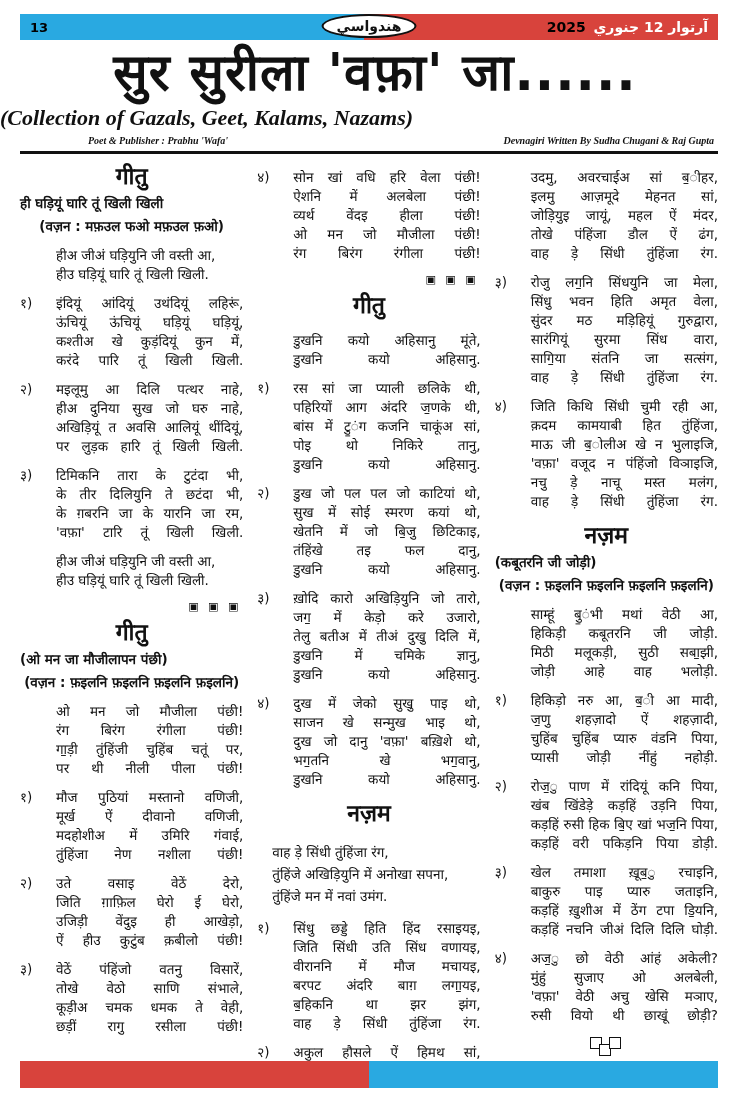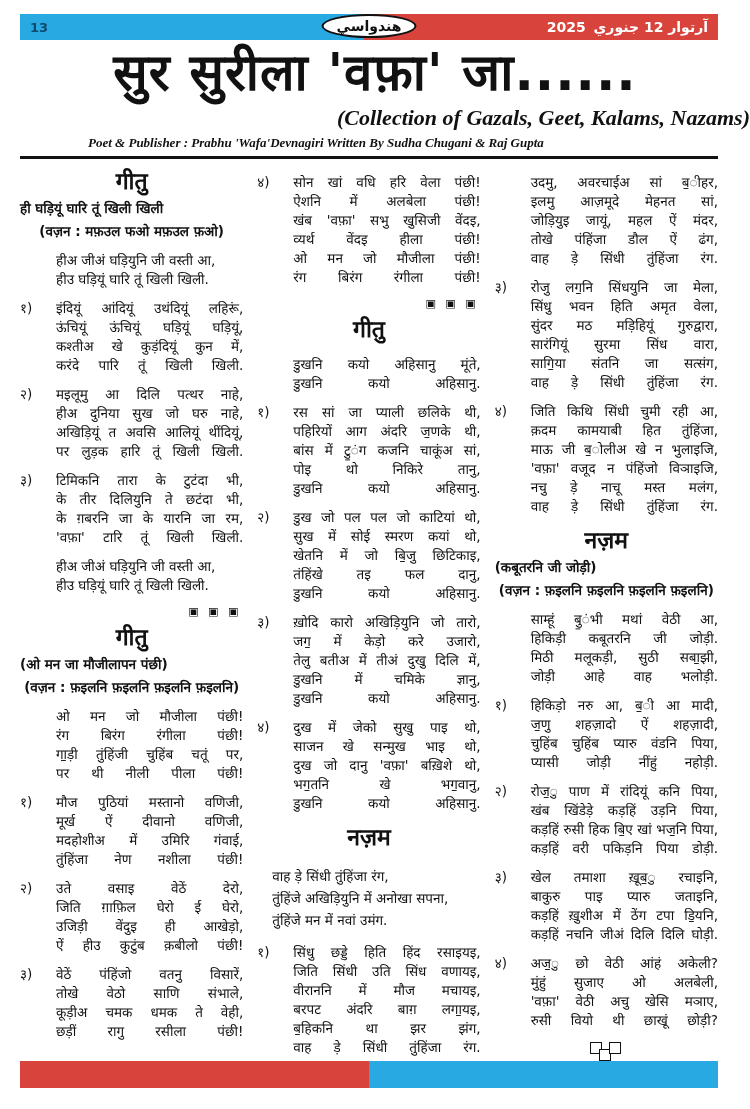--- a/index.html
+++ b/index.html
@@ -1,34 +1,34 @@
 <!DOCTYPE html>
 <html><head>
 <meta charset="utf-8">
 <style>
   html,body{margin:0;padding:0;background:#e8e8e8;}
   #page{position:relative;width:750px;height:1109px;background:#ffffff;margin:0 auto;
         overflow:hidden;font-family:"DejaVu Sans",sans-serif;color:#111;}
   
   .header-bar{position:absolute;left:20px;right:32px;top:14px;height:26px;display:flex;}
   .bar-cyan{flex:1;background:#29a9e1;display:flex;align-items:center;}
-  .page-num{color:#0c4a6e;font-weight:bold;font-size:13px;padding-left:10px;}
+  .page-num{color:#000000;font-weight:bold;font-size:13px;padding-left:10px;}
   .bar-red{flex:1;background:#d8433c;display:flex;align-items:center;justify-content:flex-end;padding-right:10px;}
   .date-text{direction:rtl;color:#fff;font-weight:bold;font-size:14px;white-space:nowrap;}
-  .date-text .year{color:#ffffff;padding:0 3px;}
+  .date-text .year{color:#000000;padding:0 3px;}
   .logo-oval{position:absolute;left:50%;top:50%;transform:translate(-50%,-54%);
              background:#fff;border:2px solid #111;border-radius:50%;
              padding:0 13px;font-weight:bold;font-size:14px;line-height:20px;direction:rtl;}
   
   .masthead{padding-top:44px;}
   .main-title{text-align:center;font-size:51px;line-height:58px;font-weight:bold;letter-spacing:1px;}
-  .subtitle{text-align:right;font-size:22px;line-height:27px;font-weight:bold;font-style:italic;
+  .subtitle{text-align:left;font-size:22px;line-height:27px;font-weight:bold;font-style:italic;
             font-family:"Liberation Serif",serif;margin-top:2px;}
-  .byline-row{display:flex;justify-content:flex-start;font-family:"Liberation Serif",serif;
-              font-style:italic;font-weight:bold;font-size:13px;margin:4px 36px 0 88px;}
+  .byline-row{display:flex;justify-content:space-between;font-family:"Liberation Serif",serif;
+              font-style:italic;font-weight:bold;font-size:10px;margin:4px 36px 0 88px;}
   .rule{height:3px;background:#111;margin:5px 32px 0 20px;}
   
   .columns{display:flex;gap:14px;margin:4px 32px 0 20px;}
   .column{flex:1;min-width:0;}
   .poem-heading{text-align:center;font-size:23px;line-height:30px;font-weight:bold;margin:4px 0 1px;font-family:Liberation Serif, serif;}
   .poem-sub{text-align:left;font-size:13.5px;line-height:20px;font-weight:bold;}
   .poem-meta{text-align:center;font-size:13.5px;line-height:20px;font-weight:bold;margin:3px 0 8px;}
   .verse{display:flex;margin:10px 0;}
   .vnum{width:36px;flex-shrink:0;font-size:13.5px;line-height:19px;}
   .vbody{flex:1;min-width:0;}
@@ -159,21 +159,20 @@
             <div class="vline j">छड़ीं रागु रसीला पंछी!</div>
           </div>
         </div>
       </div>
     <div class="column">
         <div class="verse">
           <div class="vnum">४)</div>
           <div class="vbody">
             <div class="vline j">सोन खां वधि हरि वेला पंछी!</div>
             <div class="vline j">ऐशनि में अलबेला पंछी!</div>
-            <div class="vline j">खंब 'वफ़ा' सभु खुसिजी वेंदइ,</div>
             <div class="vline j">व्यर्थ वेंदइ हीला पंछी!</div>
             <div class="vline j">ओ मन जो मौजीला पंछी!</div>
             <div class="vline j">रंग बिरंग रंगीला पंछी!</div>
           </div>
         </div>
         <div class="marker">▣ ▣ ▣</div>
         <div class="poem-heading">गीतु</div>
         <div class="verse">
           <div class="vnum"></div>
           <div class="vbody">

